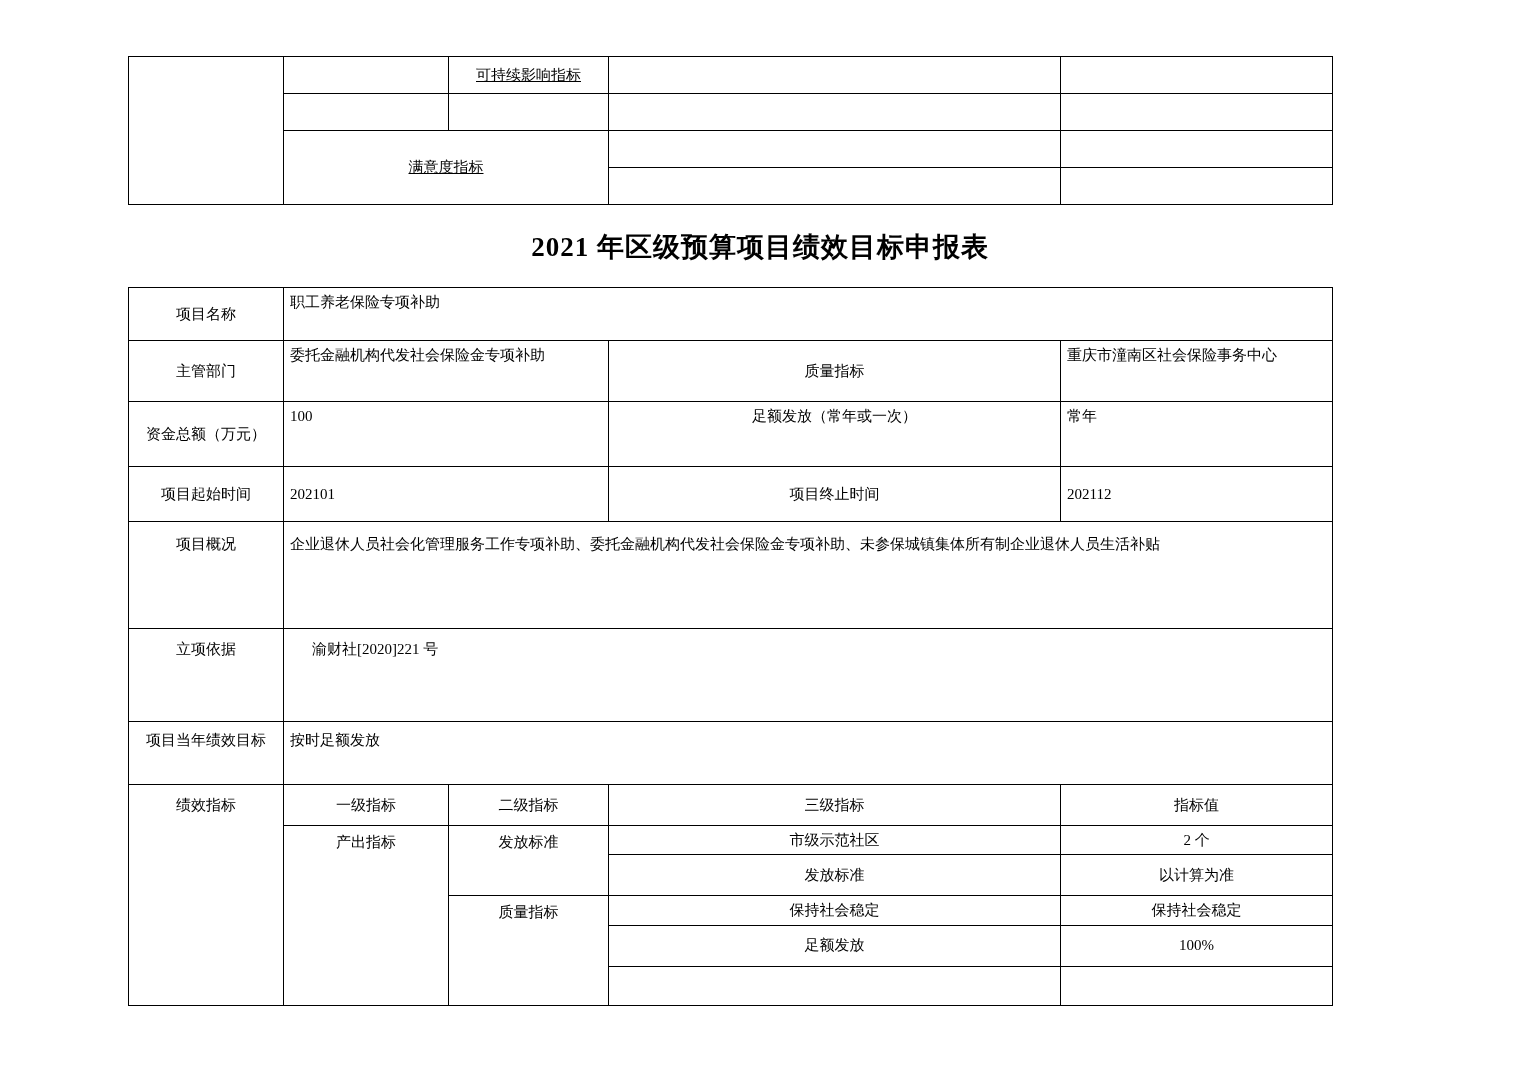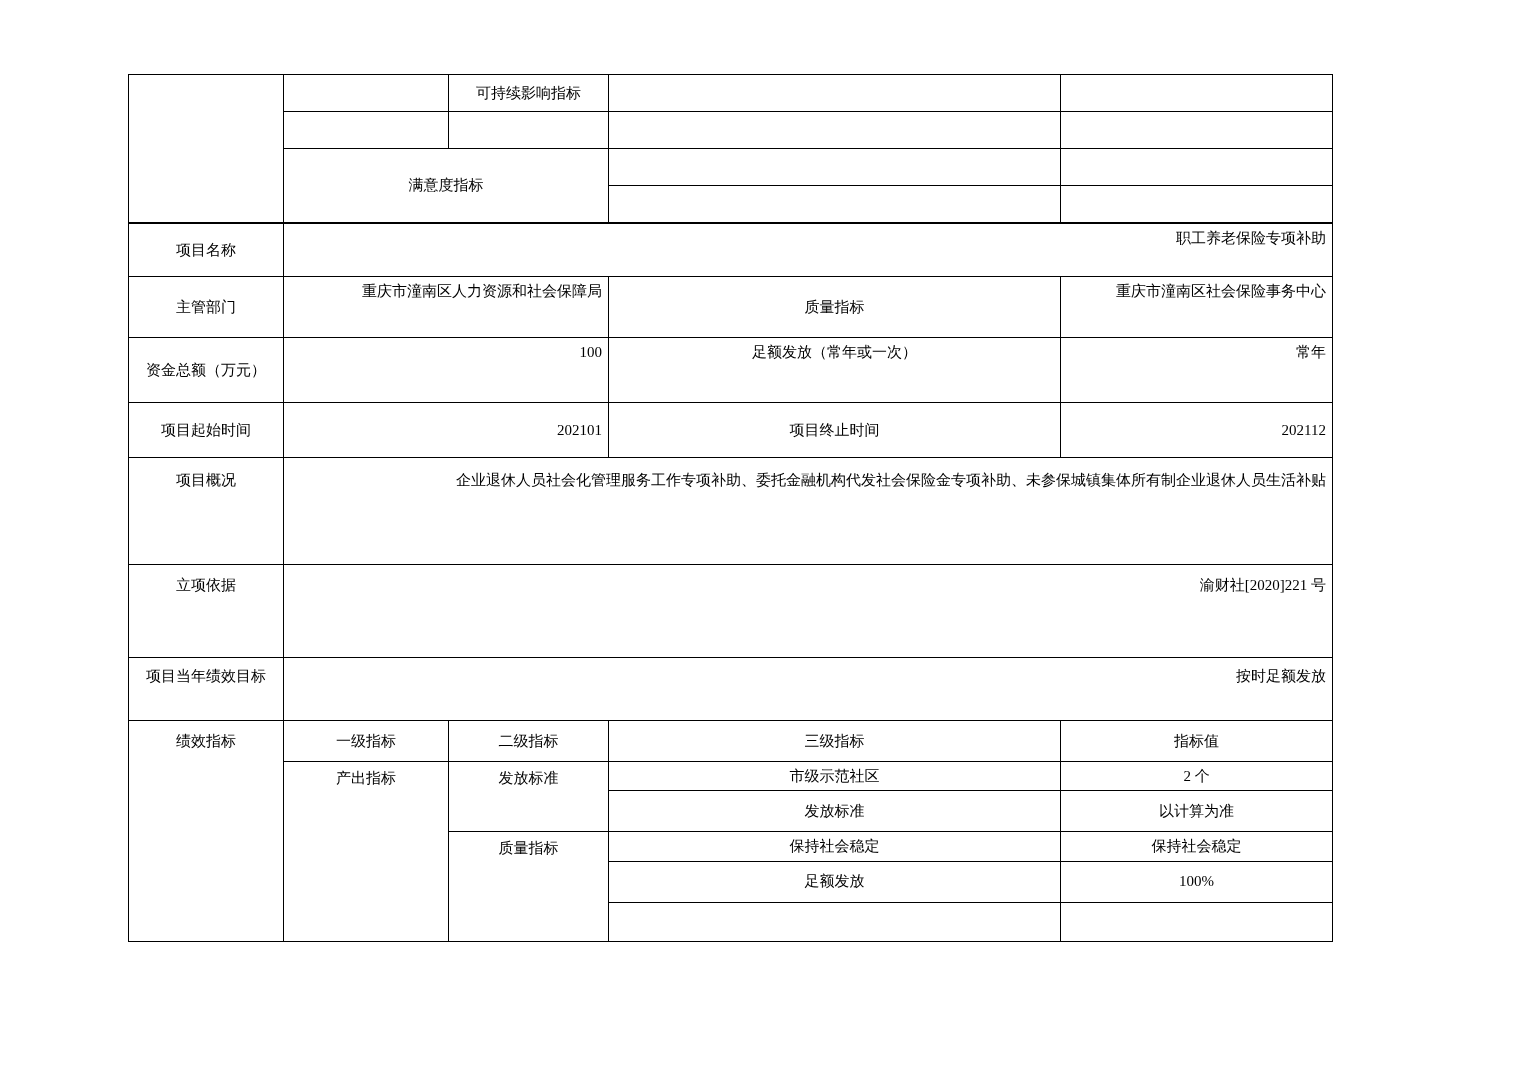--- a/index.html
+++ b/index.html
@@ -28,25 +28,25 @@
   }
   td {
     border: 1px solid #000000;
     font-size: 15px;
     line-height: 1.35;
     padding: 4px 6px;
     vertical-align: top;
     word-wrap: break-word;
   }
   .c { text-align: center; }
-  .l { text-align: right; }
+  .l { text-align: left; }
   .vmid { vertical-align: middle; }
 
   
-  .top-table { margin-top: 74px; }
+  .top-table { margin-top: 56px; text-decoration: underline; }
   .top-table td { height: 28px; }
 
   .doc-title {
     text-align: center;
     font-size: 27px;
     font-weight: bold;
     font-family: "Liberation Serif", "DejaVu Serif", serif;
     margin: 24px 0 22px 0;
     letter-spacing: 1px;
   }
@@ -87,37 +87,38 @@
         <td class="c vmid"></td>
         <td class="c vmid"></td>
       </tr>
       <tr>
         <td class="c vmid"></td>
         <td class="c vmid"></td>
       </tr>
     </tbody>
   </table>
 
+  <div class="doc-title">2021 年区级预算项目绩效目标申报表</div>
 
   <table class="main-table">
     <colgroup>
       <col style="width:155px">
       <col style="width:165px">
       <col style="width:160px">
       <col style="width:452px">
       <col style="width:272px">
     </colgroup>
     <tbody>
       <tr>
         <td class="c vmid" style="height:44px">项目名称</td>
         <td class="l" colspan="4">职工养老保险专项补助</td>
       </tr>
       <tr>
         <td class="c vmid" style="height:52px">主管部门</td>
-        <td class="l" colspan="2">重庆市潼南区人力资源和社会保障局</td>
+        <td class="l" colspan="2">委托金融机构代发社会保险金专项补助</td>
         <td class="c vmid" style="width:163px">质量指标</td>
         <td class="l">重庆市潼南区社会保险事务中心</td>
       </tr>
       <tr>
         <td class="c vmid" style="height:56px">资金总额（万元）</td>
         <td class="l" colspan="2">100</td>
         <td class="c">足额发放（常年或一次）</td>
         <td class="l">常年</td>
       </tr>
       <tr>

